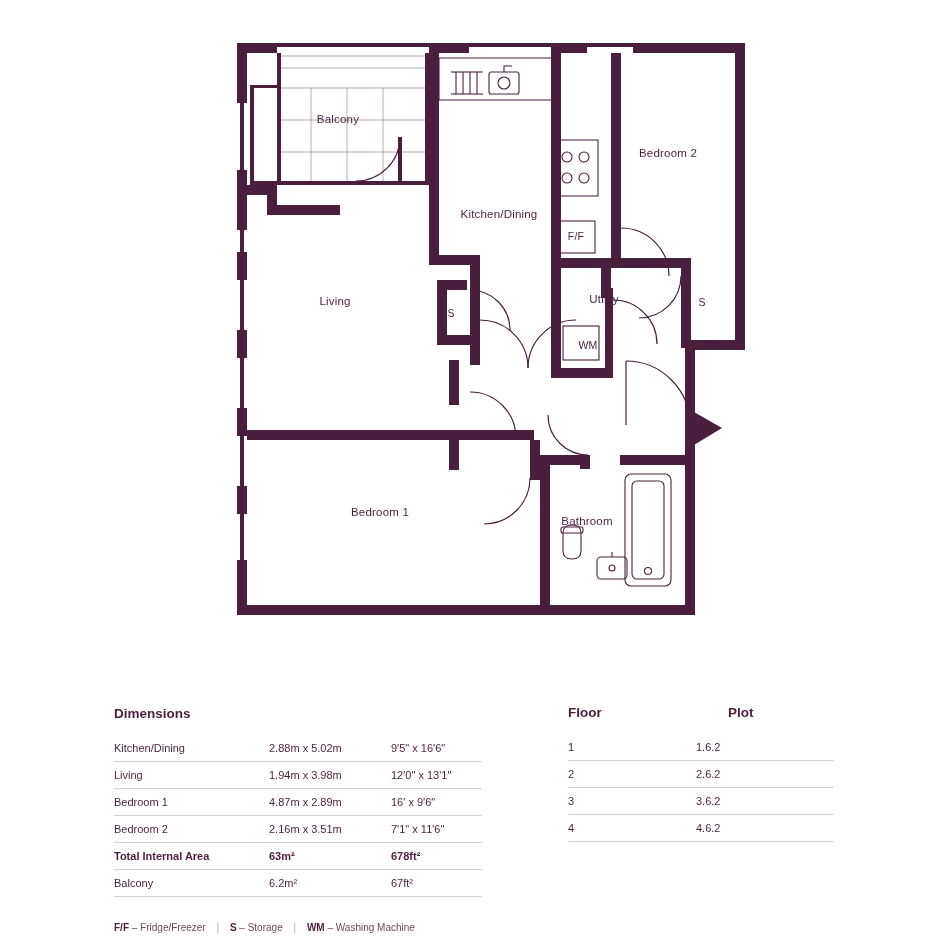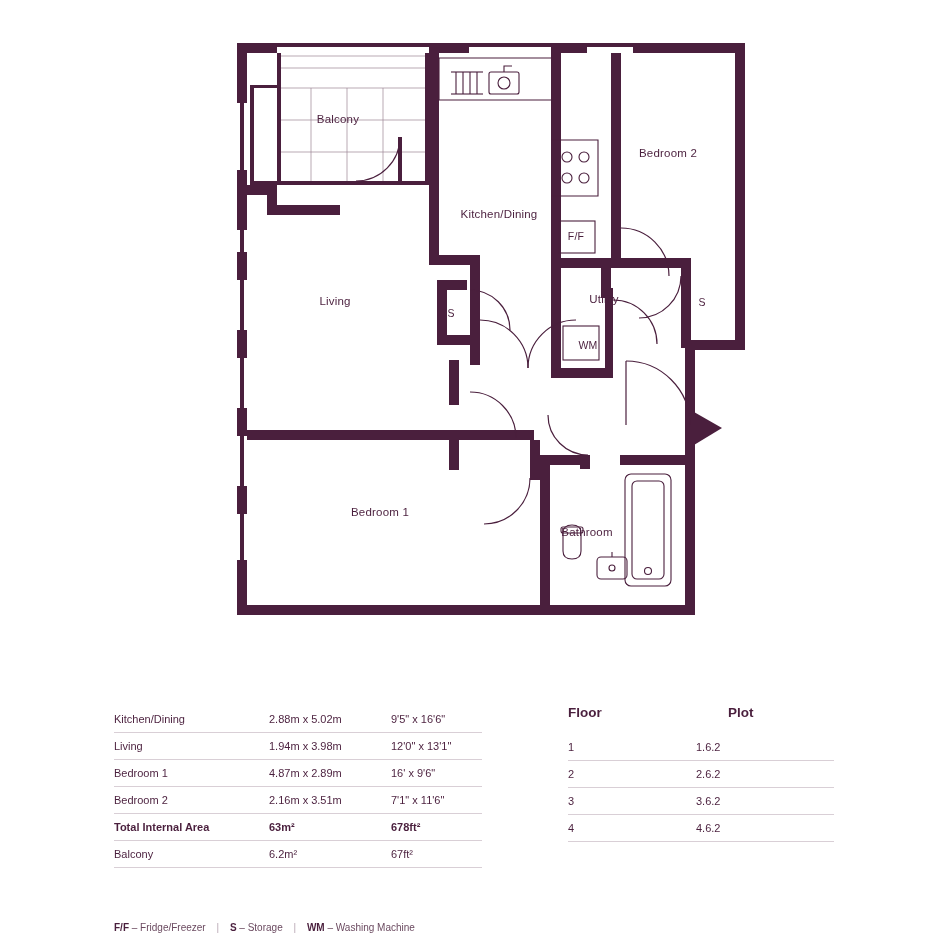--- a/index.html
+++ b/index.html
@@ -250,29 +250,30 @@
         <path d="M588 455 A40 40 0 0 1 548 415"></path>
       </g>
     </svg>
 
     <div class="room-label" style="left:338px; top:119px;">Balcony</div>
     <div class="room-label" style="left:499px; top:214px;">Kitchen/Dining</div>
     <div class="room-label" style="left:668px; top:153px;">Bedroom 2</div>
     <div class="room-label" style="left:335px; top:301px;">Living</div>
     <div class="room-label" style="left:604px; top:299px;">Utility</div>
     <div class="room-label" style="left:380px; top:512px;">Bedroom 1</div>
-    <div class="room-label" style="left:587px; top:532px;">Bathroom</div>
+    <div class="room-label" style="left:587px; top:521px;">Bathroom</div>
 
     <div class="room-label small" style="left:451px; top:313px;">S</div>
     <div class="room-label small" style="left:702px; top:302px;">S</div>
     <div class="room-label small" style="left:576px; top:236px;">F/F</div>
     <div class="room-label small" style="left:588px; top:345px;">WM</div>
   </div>
 
   <div class="dim-block">
+    <div class="block-title">Dimensions</div>
     <table>
       <tbody>
         <tr>
           <td class="c1">Kitchen/Dining</td>
           <td class="c2">2.88m x 5.02m</td>
           <td class="c3">9'5" x 16'6"</td>
         </tr>
         <tr>
           <td class="c1">Living</td>
           <td class="c2">1.94m x 3.98m</td>

